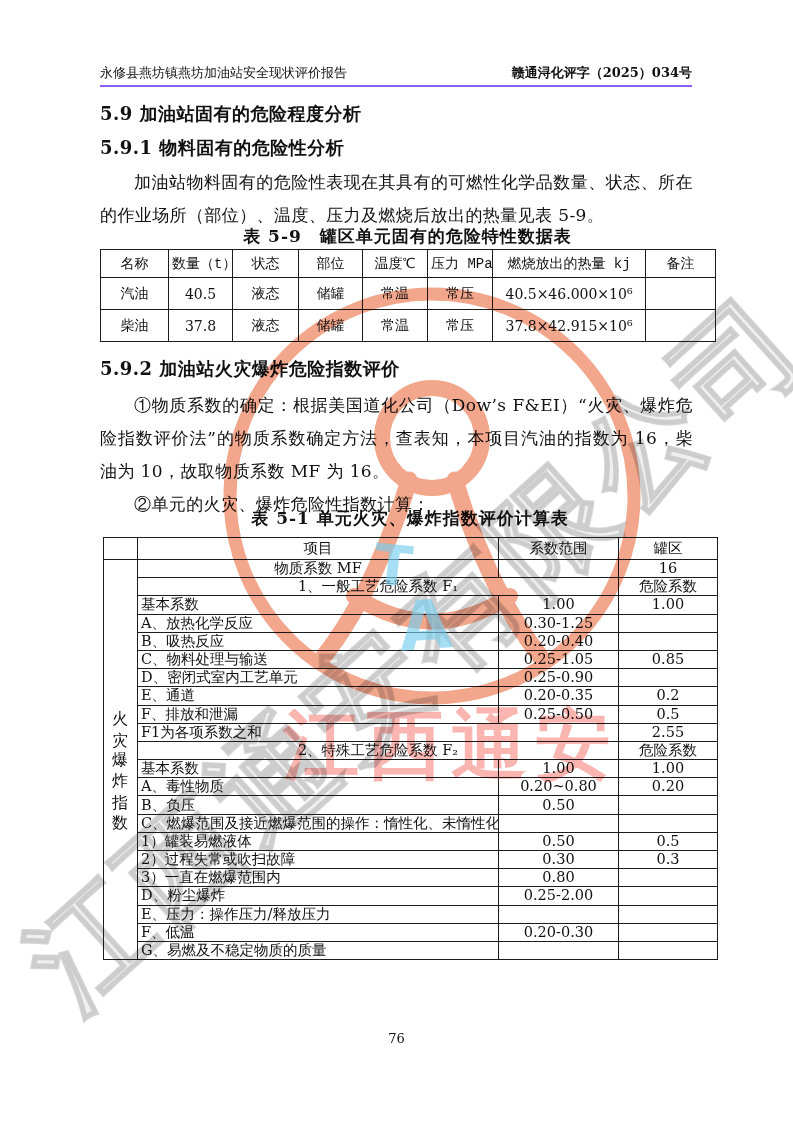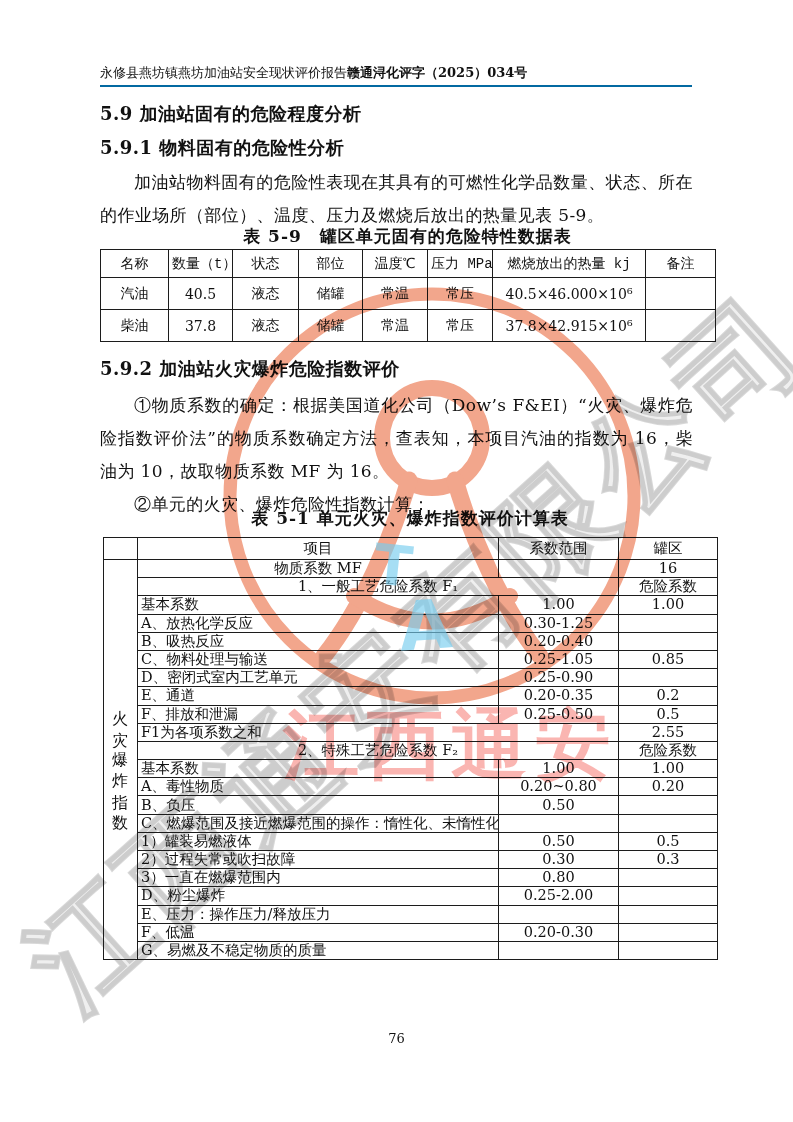--- a/index.html
+++ b/index.html
@@ -3,22 +3,22 @@
 <meta charset="utf-8">
 <style>
   html,body{margin:0;padding:0;background:#888;}
   #page{
     position:relative;width:793px;height:1122px;background:#fff;margin:0 auto;
     font-family:"DejaVu Serif","Liberation Serif",serif;color:#111;overflow:hidden;
   }
   
   #pg-header{
     position:absolute;left:100px;top:58px;width:592px;height:24px;
-    display:flex;align-items:flex-end;
-    border-bottom:2px solid #0369a1;padding-bottom:3px;font-size:13px;
+    display:flex;justify-content:space-between;align-items:flex-end;
+    border-bottom:2px solid #8b5cf6;padding-bottom:3px;font-size:13px;
   }
   #pg-header .hr-right{font-weight:bold;}
   
   .h1{position:absolute;left:100px;font-size:18px;font-weight:bold;letter-spacing:.5px;}
   .h2{position:absolute;left:100px;font-size:18px;font-weight:bold;letter-spacing:.5px;}
   .para{
     position:absolute;left:100px;width:593px;font-size:17px;line-height:33px;
     text-align:justify;text-indent:2em;letter-spacing:.4px;
   }
   .tbl-title{position:absolute;text-align:center;font-size:17px;font-weight:bold;letter-spacing:1px;}

